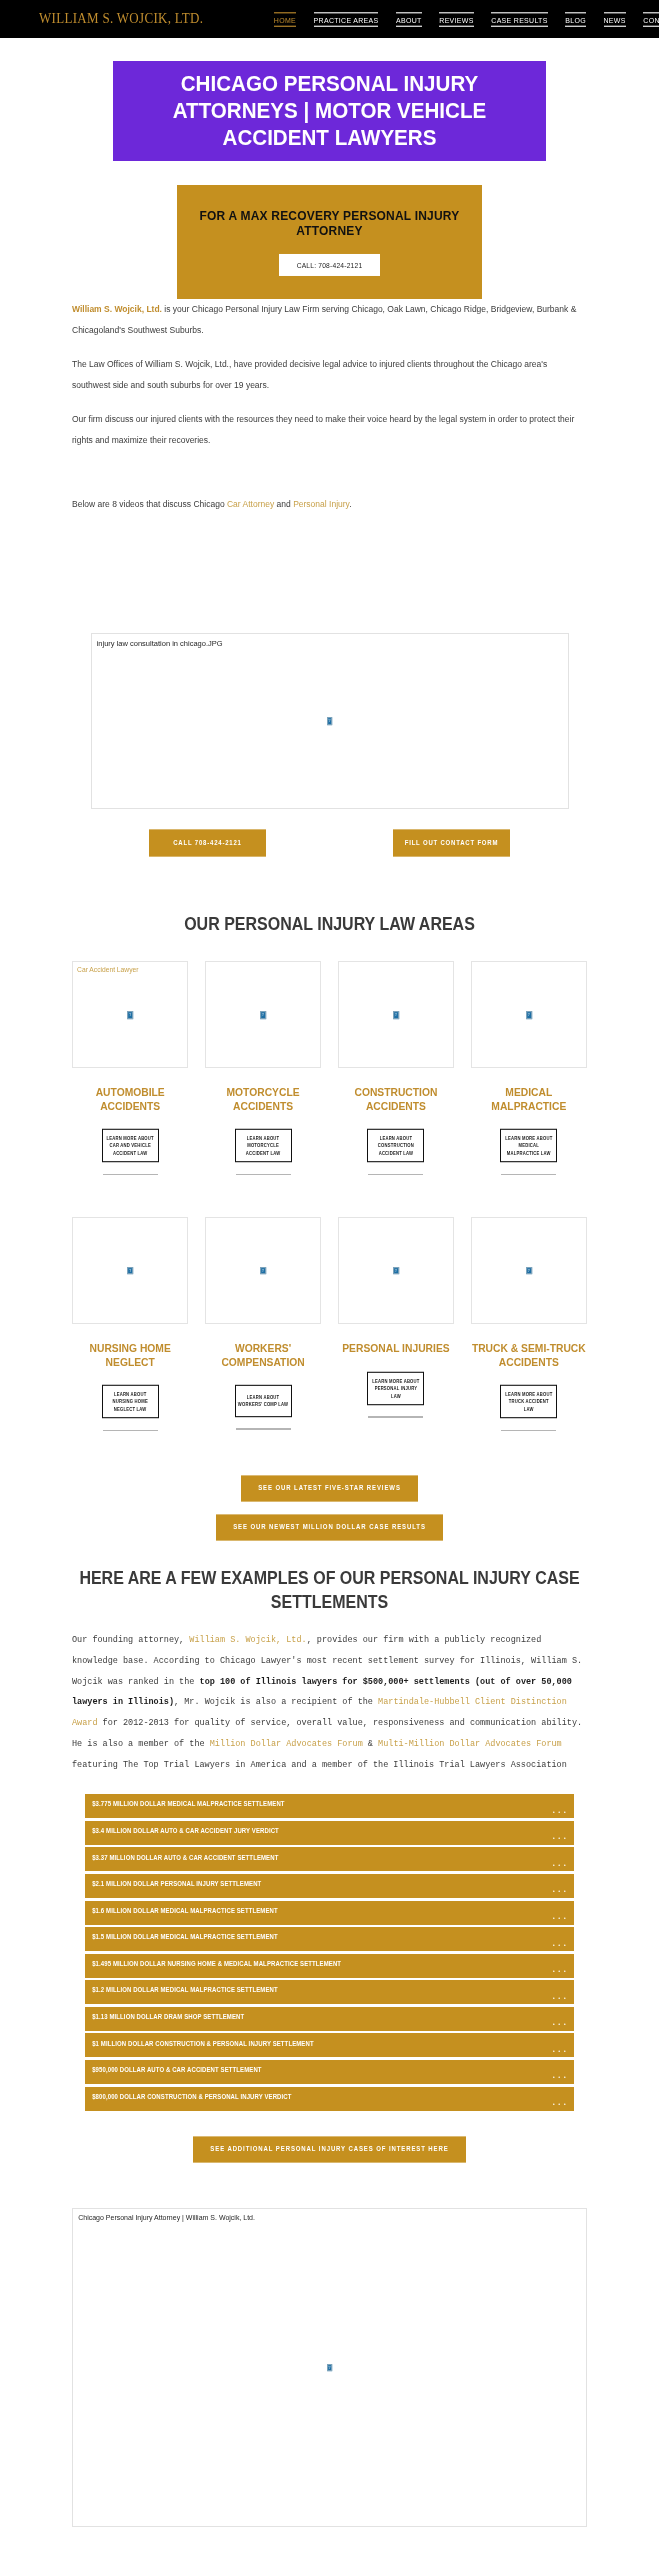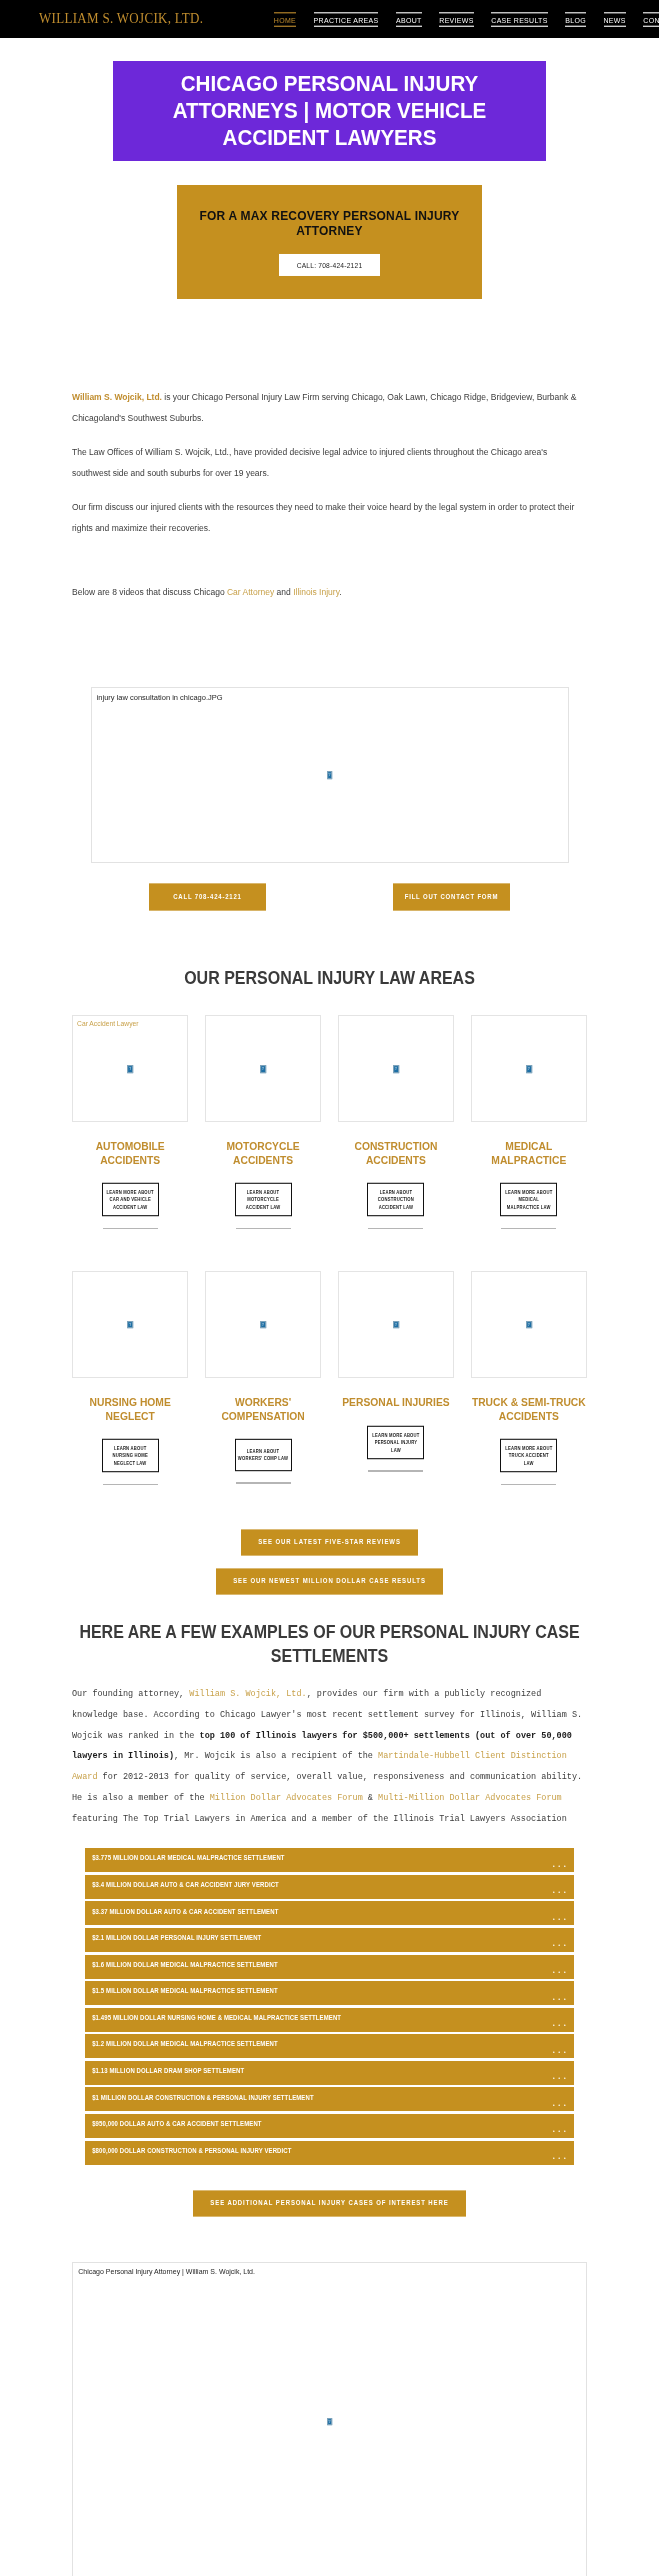--- a/index.html
+++ b/index.html
@@ -102,21 +102,21 @@
     letter-spacing: 0.2px;
     padding: 6.7px 17.5px;
     margin-top: 17.5px;
     border: none;
     font-family: inherit;
     cursor: pointer;
     transform: scaleY(1.1);
   }
 
   
-  .copy-wrap { width: 515px; margin: 0 auto; padding-top: 88px; }
+  .copy-wrap { width: 515px; margin: 0 auto; }
   .copy-p {
     font-size: 8.5px;
     line-height: 2.45;
     color: #3b3b3b;
     margin-bottom: 13.4px;
     font-weight: 300;
   }
   .copy-p strong { font-weight: 700; color: #c08d2e; }
   .lnk { color: #c8a14a; }
   .bold-black { font-weight: 700; color: #1c1c1c; }
@@ -141,21 +141,21 @@
     border: 0.5px solid #8aa9bd;
     color: #ffffff;
     font-size: 4.6px;
     line-height: 6.7px;
     text-align: center;
     font-family: "Liberation Serif", serif;
     position: absolute;
     left: 50%; top: 50%;
     transform: translate(-50%, -50%);
   }
-  .video-block { width: 478px; margin: 84px auto 0 auto; }
+  .video-block { width: 478px; margin: 118px auto 0 auto; }
   .video-frame { height: 176px; }
 
   .two-btn-row {
     display: flex;
     justify-content: center;
     gap: 127px;
     margin-top: 20.6px;
   }
   .gold-btn {
     background: #c5901f;
@@ -322,21 +322,21 @@
 <section class="copy-wrap">
   <p class="copy-p">
     <strong>William S. Wojcik, Ltd.</strong><span> is your Chicago Personal Injury Law Firm serving Chicago, Oak Lawn, Chicago Ridge, Bridgeview, Burbank &amp; Chicagoland's Southwest Suburbs.</span>
   </p>
   <p class="copy-p">The Law Offices of William S. Wojcik, Ltd., have provided decisive legal advice to injured clients throughout the Chicago area's southwest side and south suburbs for over 19 years.</p>
   <p class="copy-p">Our firm discuss our injured clients with the resources they need to make their voice heard by the legal system in order to protect their rights and maximize their recoveries.</p>
 </section>
 
 <section class="copy-wrap" style="padding-top:30px;">
   <p class="copy-p">
-    <span>Below are 8 videos that discuss Chicago </span><a class="lnk">Car Attorney</a><span> and </span><a class="lnk">Illinois Injury</a><span>.</span>
+    <span>Below are 8 videos that discuss Chicago </span><a class="lnk">Car Attorney</a><span> and </span><a class="lnk">Personal Injury</a><span>.</span>
   </p>
 </section>
 
 <section class="video-block">
   <div class="img-frame video-frame">
     <span class="alt-text">injury law consultation in chicago.JPG</span>
     <span class="broken-img">?</span>
   </div>
   <div class="two-btn-row">
     <button class="gold-btn">CALL 708-424-2121</button>

